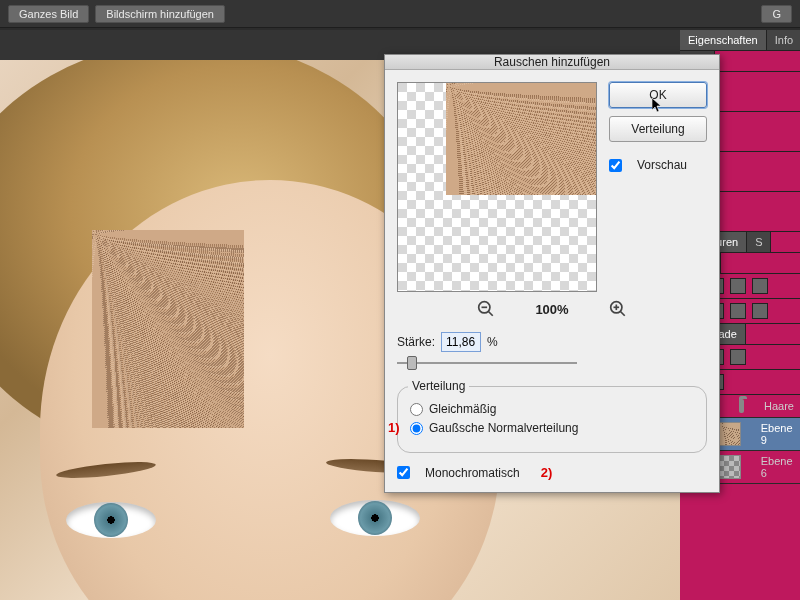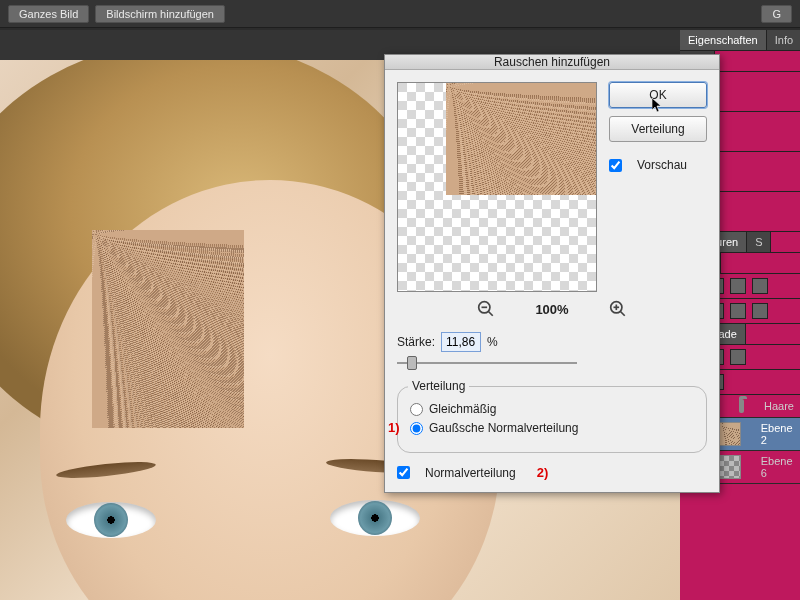--- a/index.html
+++ b/index.html
@@ -155,21 +155,21 @@
   </div>
   <div class="layer-row">
     <span class="eye-icon"></span>
     <span class="tri"></span>
     <span class="folder"></span>
     <span>Haare</span>
   </div>
   <div class="layer-row sel">
     <span class="eye-icon"></span>
     <span class="thumb noise"></span>
-    <span>Ebene 2</span>
+    <span>Ebene 9</span>
   </div>
   <div class="layer-row">
     <span class="eye-icon"></span>
     <span class="thumb"></span>
     <span>Ebene 6</span>
   </div>
 </div>
 
 <div class="dlg">
   <div class="dlg-title">Rauschen hinzufügen</div>
@@ -221,21 +221,21 @@
         <span>Gleichmäßig</span>
       </label>
       <label class="radio-row" style="position:relative">
         <span class="anno" style="left:-22px; top:-1px">1)</span>
         <input type="radio" name="dist" checked="" style="">
         <span>Gaußsche Normalverteilung</span>
       </label>
     </div>
     <label class="chk-row" style="margin-top:12px; position:relative">
       <input type="checkbox" checked="" style="">
-      <span>Normalverteilung</span>
+      <span>Monochromatisch</span>
       <span class="anno" style="position:static; margin-left:6px">2)</span>
     </label>
   </div>
 </div>
 
 <div class="cursor">
   <svg viewBox="0 0 12 16">
       <path d="M0 0 L0 12 L3 9 L5 14 L7 13 L5 8 L9 8 Z" fill="#000" stroke="#fff" stroke-width="0.6"></path>
     </svg>
 </div>

